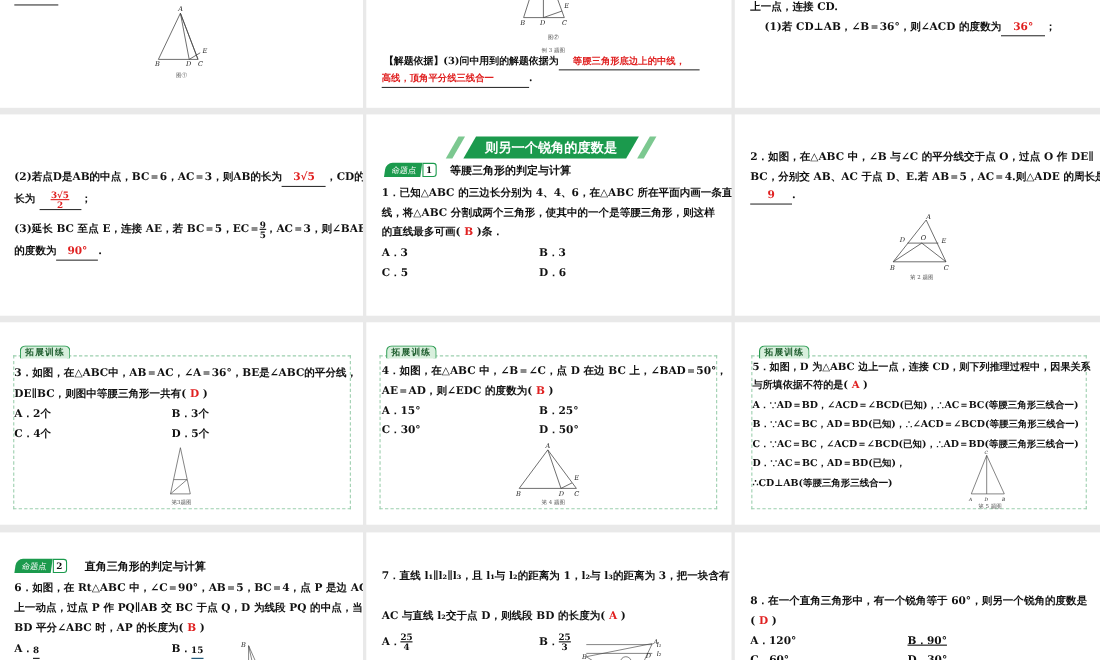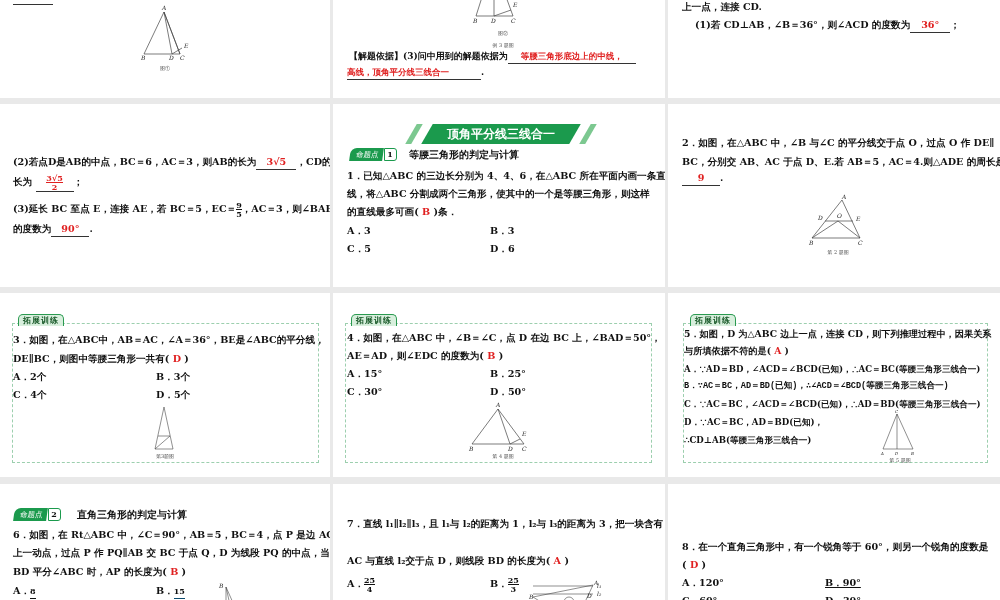--- a/index.html
+++ b/index.html
@@ -90,21 +90,21 @@
   <div class="t" style="left:13px;top:118px;">
     <span>的度数为</span><span class="blank ans" style="width:38px;">90°</span><span>.</span>
   </div>
 </div>
 
 <div class="slide" style="left:333px;top:104px;width:332px;height:183px;">
   <div class="banner" style="left:80px;top:20px;width:176px;">
     <div class="sl" style="left:-2px;"></div>
     <div class="bar"></div>
     <div class="sl" style="right:-2px;"></div>
-    <div class="txt">顶角平分线三线合一</div>
+    <div class="txt">则另一个锐角的度数是</div>
   </div>
   <div class="tag" style="left:17px;top:44px;">
     <span class="lbl">命题点</span>
       <span class="num">1</span>
   </div>
   <div class="tag-title" style="left:76px;top:44px;">等腰三角形的判定与计算</div>
   <div class="t" style="left:14px;top:65px;">1．已知△ABC 的三边长分别为 4、4、6，在△ABC 所在平面内画一条直</div>
   <div class="t" style="left:14px;top:83px;">线，将△ABC 分割成两个三角形，使其中的一个是等腰三角形，则这样</div>
   <div class="t" style="left:14px;top:101px;">
     <span>的直线最多可画(</span> <span class="ans">B</span> <span>)条．</span>
@@ -180,21 +180,21 @@
 </div>
 
 <div class="slide" style="left:668px;top:293px;width:332px;height:184px;">
   <div class="box" style="left:15px;top:30px;width:305px;height:140px;"></div>
   <div class="ext" style="left:22px;top:21px;">拓展训练</div>
   <div class="t" style="left:16px;top:34px;font-size:9.2px;">5．如图，D 为△ABC 边上一点，连接 CD，则下列推理过程中，因果关系</div>
   <div class="t" style="left:16px;top:51px;font-size:9.2px;">
     <span>与所填依据不符的是(</span> <span class="ans">A</span> <span>)</span>
   </div>
   <div class="t" style="left:16px;top:69px;font-size:8.6px;">A．∵AD＝BD，∠ACD＝∠BCD(已知)，∴AC＝BC(等腰三角形三线合一)</div>
-  <div class="t" style="left:16px;top:86px;font-size:8.6px;font-family:Liberation Mono, monospace;">B．∵AC＝BC，AD＝BD(已知)，∴∠ACD＝∠BCD(等腰三角形三线合一)</div>
+  <div class="t" style="left:16px;top:86px;font-size:8.6px;">B．∵AC＝BC，AD＝BD(已知)，∴∠ACD＝∠BCD(等腰三角形三线合一)</div>
   <div class="t" style="left:16px;top:104px;font-size:8.6px;">C．∵AC＝BC，∠ACD＝∠BCD(已知)，∴AD＝BD(等腰三角形三线合一)</div>
   <div class="t" style="left:16px;top:122px;font-size:8.6px;">D．∵AC＝BC，AD＝BD(已知)，</div>
   <div class="t" style="left:16px;top:140px;font-size:8.6px;">∴CD⊥AB(等腰三角形三线合一)</div>
   <svg width="40" height="50" style="left:212px;top:118px;">
     <polyline points="17,3 3,38 33,38 17,3" fill="none" stroke="#444" stroke-width="0.6"></polyline>
     <line x1="17" y1="3" x2="17" y2="38" stroke="#444" stroke-width="0.6"></line>
     <text x="15" y="2" style="font-size:4px">C</text>
       <text x="1" y="44" style="font-size:4px">A</text>
       <text x="15" y="44" style="font-size:4px">D</text>
       <text x="31" y="44" style="font-size:4px">B</text>

